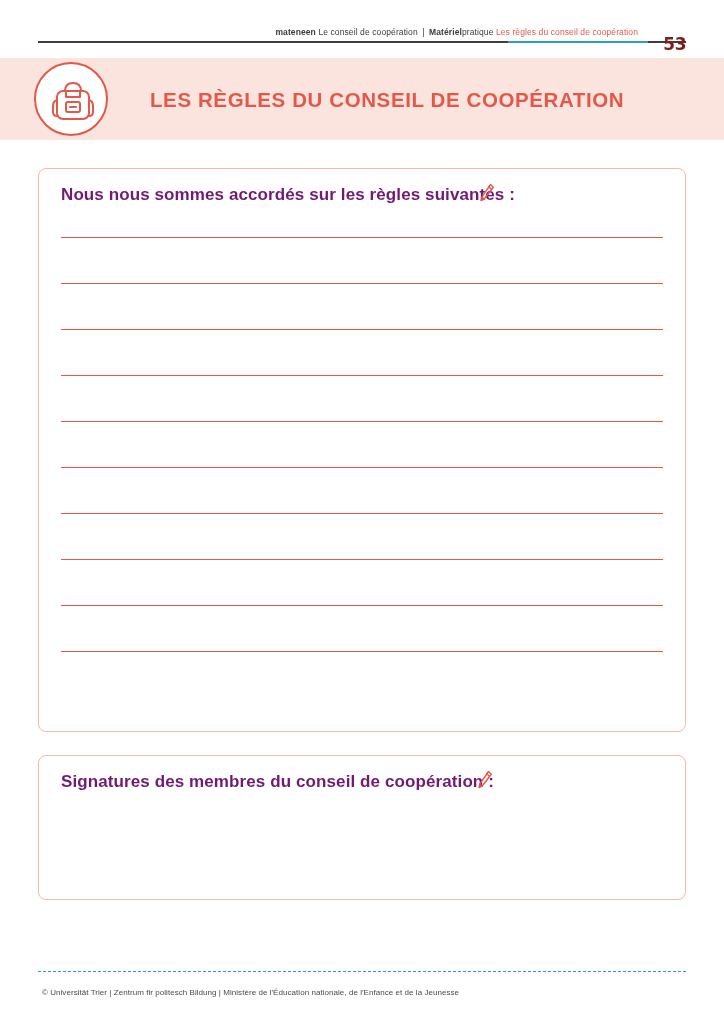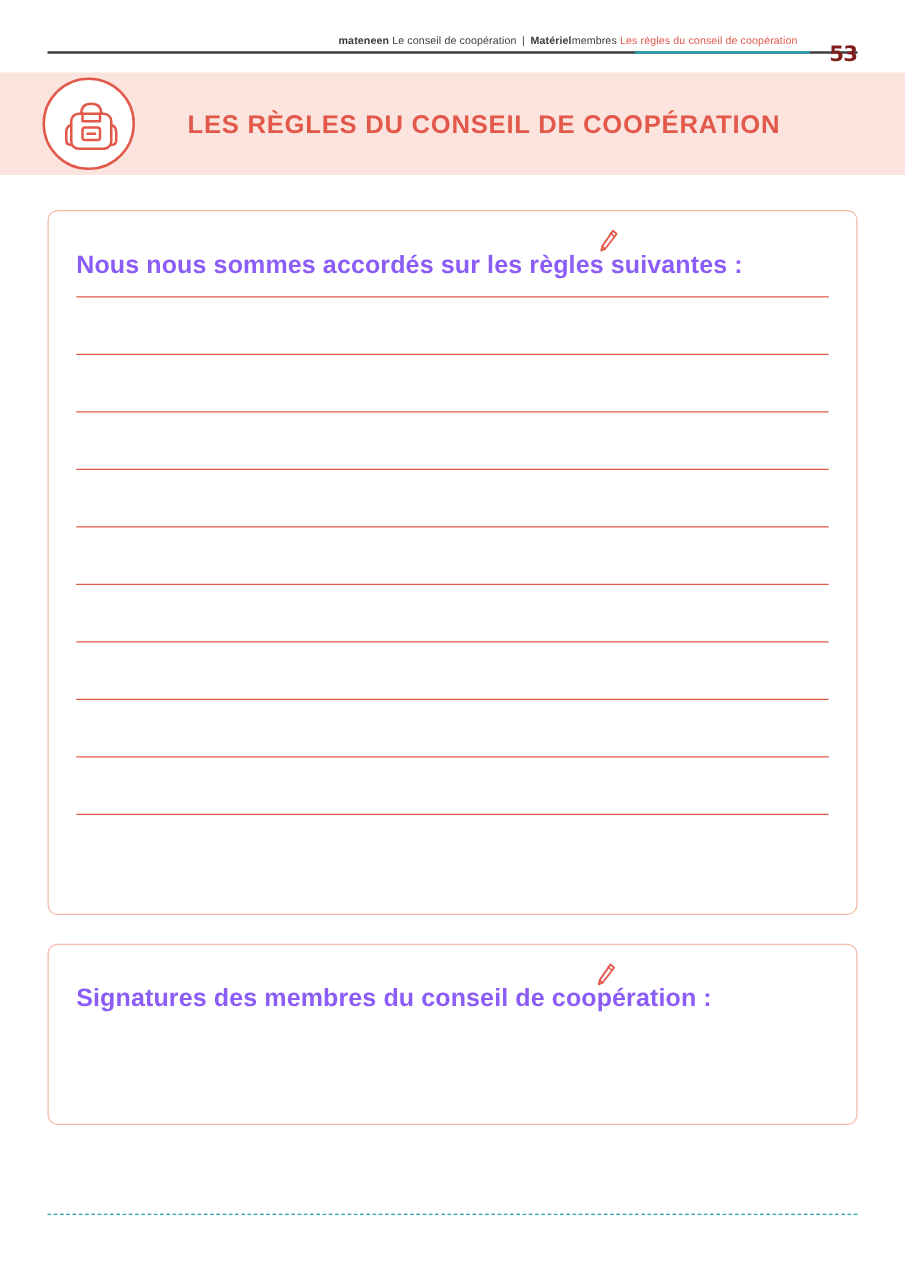--- a/index.html
+++ b/index.html
@@ -126,26 +126,25 @@
     height: 564px;
     border: 1.5px solid #f3b9a9;
     border-radius: 8px;
     box-sizing: border-box;
     background: #ffffff;
   }
   .box-label {
     position: absolute;
     left: 22px;
     top: 16px;
-    font-size: 20px;
-    color: #8b5cf6;
+    font-size: 17px;
+    color: #701a75;
     font-weight: bold;
     letter-spacing: 0.1px;
     font-family: "Liberation Sans", sans-serif;
-    margin-top: 16px;
   }
   .pencil {
     position: absolute;
     width: 16px;
     height: 20px;
   }
   .write-lines {
     position: absolute;
     left: 22px;
     top: 68px;
@@ -191,21 +190,21 @@
 </head>
 <body>
 
 <div class="page">
 
   <div class="header">
     <div class="breadcrumb">
       <span class="crumb-bold">mateneen</span>
       <span>Le conseil de coopération</span>
       <span class="sep">|</span>
-      <span class="crumb-bold">Matériel</span><span>membres</span>
+      <span class="crumb-bold">Matériel</span><span>pratique</span>
       <span class="crumb-current">Les règles du conseil de coopération</span>
     </div>
     <div class="header-rule"></div>
     <div class="header-rule-accent"></div>
     <div class="page-number">53</div>
   </div>
 
   <div class="title-band">
     <div class="title-text">LES RÈGLES DU CONSEIL DE COOPÉRATION</div>
   </div>
@@ -253,14 +252,15 @@
     <svg class="pencil" style="left:438px; top:14px;" viewBox="0 0 16 20">
       <g fill="none" stroke="#e2584a" stroke-width="1.4" stroke-linejoin="round" stroke-linecap="round">
         <path d="M11.5 1.5 L14.3 4.2 L5.2 16 L2 17.5 L2.7 14.1 Z"></path>
         <path d="M9.6 3.4 L12.4 6.2"></path>
         <path d="M3.2 14.6 L5.0 16.2"></path>
       </g>
     </svg>
   </div>
 
   <div class="footer-rule"></div>
+  <div class="footer-text">© Universität Trier |  Zentrum fir politesch Bildung | Ministère de l'Éducation nationale, de l'Enfance et de la Jeunesse</div>
 
 </div>
 
 </body></html>

